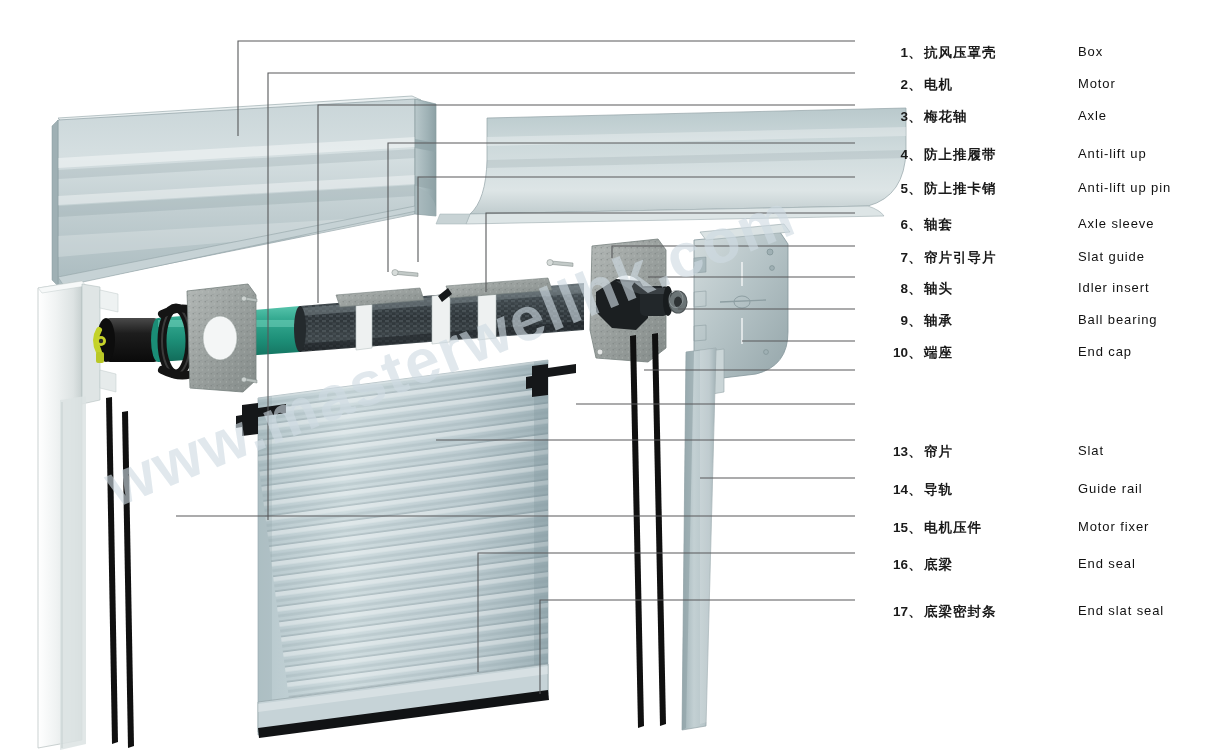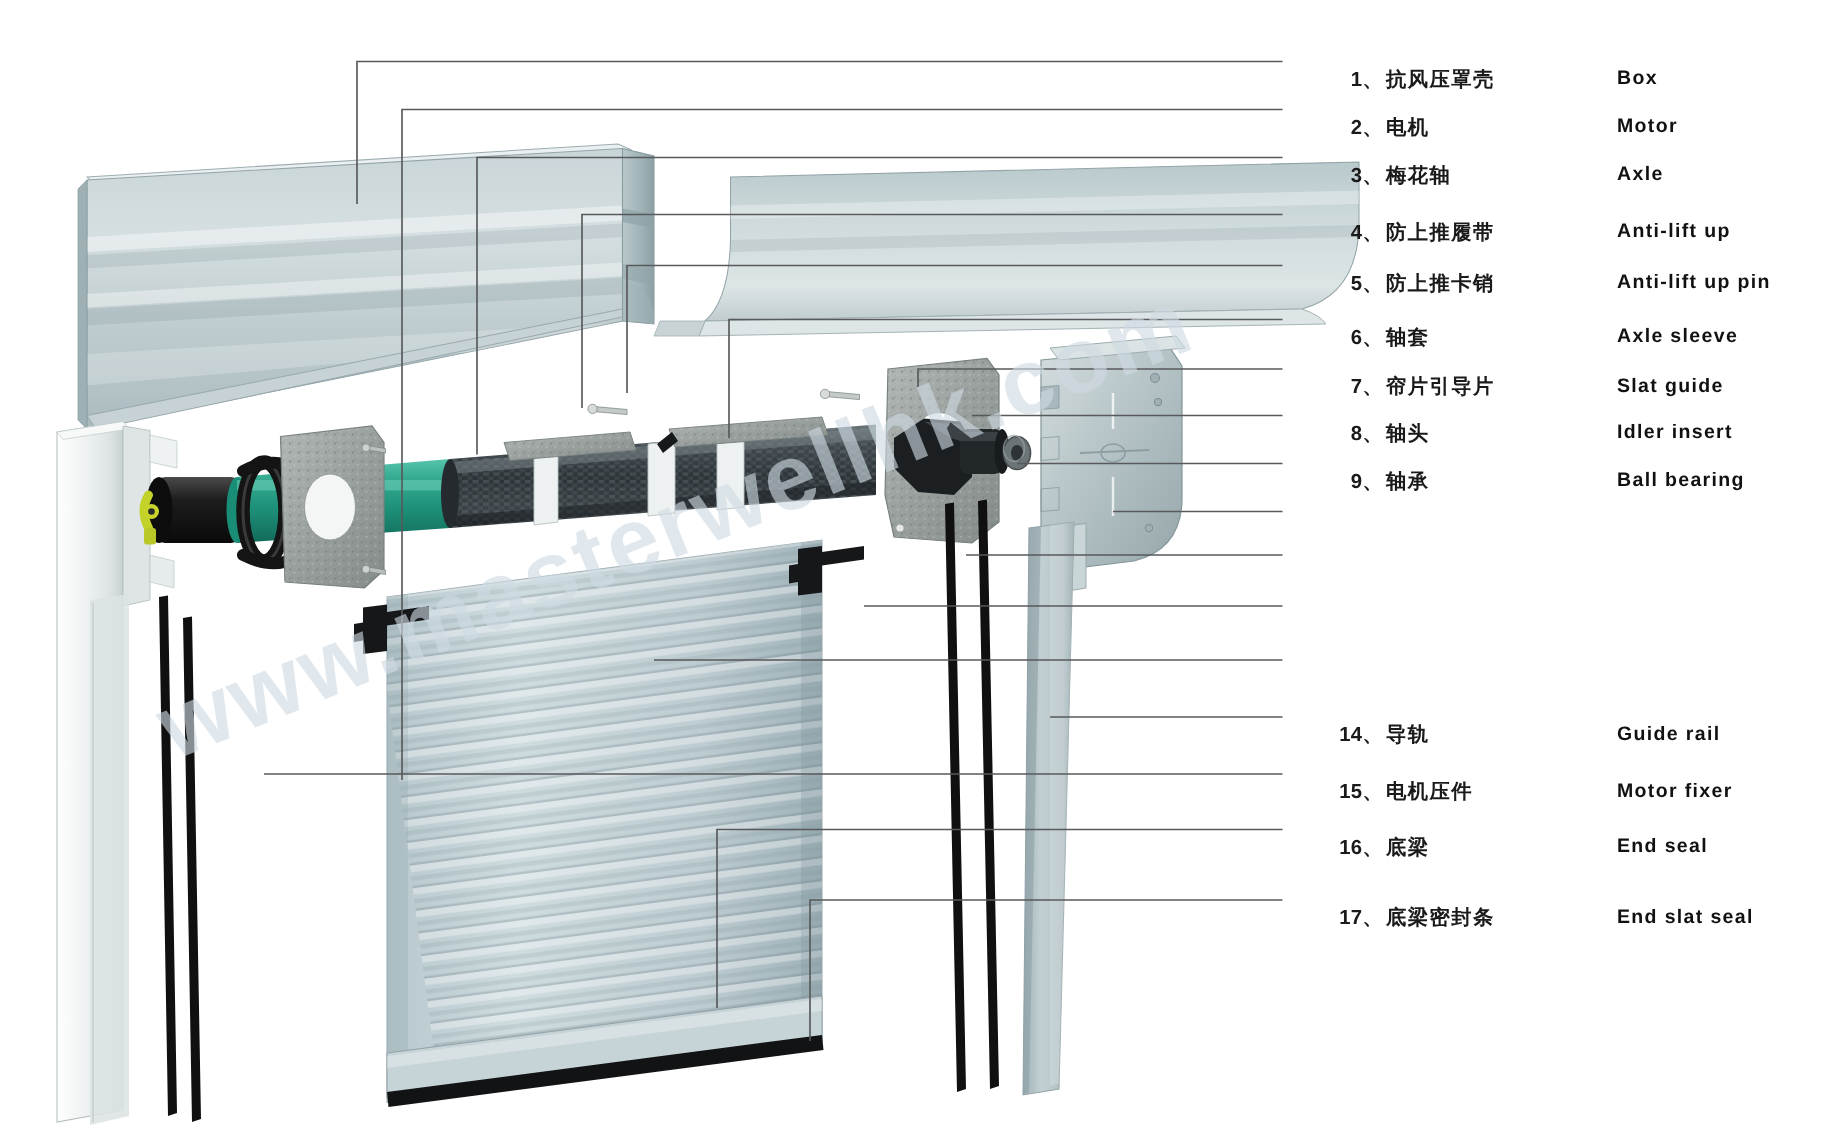--- a/index.html
+++ b/index.html
@@ -45,21 +45,21 @@
     font-size:13.5px;
     font-weight:700;
     color:#1a1a1a;
     letter-spacing:1px;
     font-family:Liberation Mono, monospace;
   }
   .lg-en{
     position:absolute;
     left:188px; top:0;
     font-size:13px;
-    font-weight:700;
+    font-weight:400;
     color:#111111;
     letter-spacing:.9px;
   }
 
   
   #leaders{position:absolute;left:0;top:0;width:1232px;height:753px;pointer-events:none;}
 
   
   #art{position:absolute;left:0;top:0;width:1232px;height:753px;}
 
@@ -472,20 +472,30 @@
     <div class="legend-row" style="top:262px">
       <span class="lg-num">8、</span>
       <span class="lg-cn">轴头</span>
       <span class="lg-en">Idler insert</span>
     </div>
     <div class="legend-row" style="top:294px">
       <span class="lg-num">9、</span>
       <span class="lg-cn">轴承</span>
       <span class="lg-en">Ball bearing</span>
     </div>
+    <div class="legend-row" style="top:326px">
+      <span class="lg-num">10、</span>
+      <span class="lg-cn">端座</span>
+      <span class="lg-en">End cap</span>
+    </div>
+    <div class="legend-row" style="top:425px">
+      <span class="lg-num">13、</span>
+      <span class="lg-cn">帘片</span>
+      <span class="lg-en">Slat</span>
+    </div>
     <div class="legend-row" style="top:463px">
       <span class="lg-num">14、</span>
       <span class="lg-cn">导轨</span>
       <span class="lg-en">Guide rail</span>
     </div>
     <div class="legend-row" style="top:501px">
       <span class="lg-num">15、</span>
       <span class="lg-cn">电机压件</span>
       <span class="lg-en">Motor fixer</span>
     </div>

